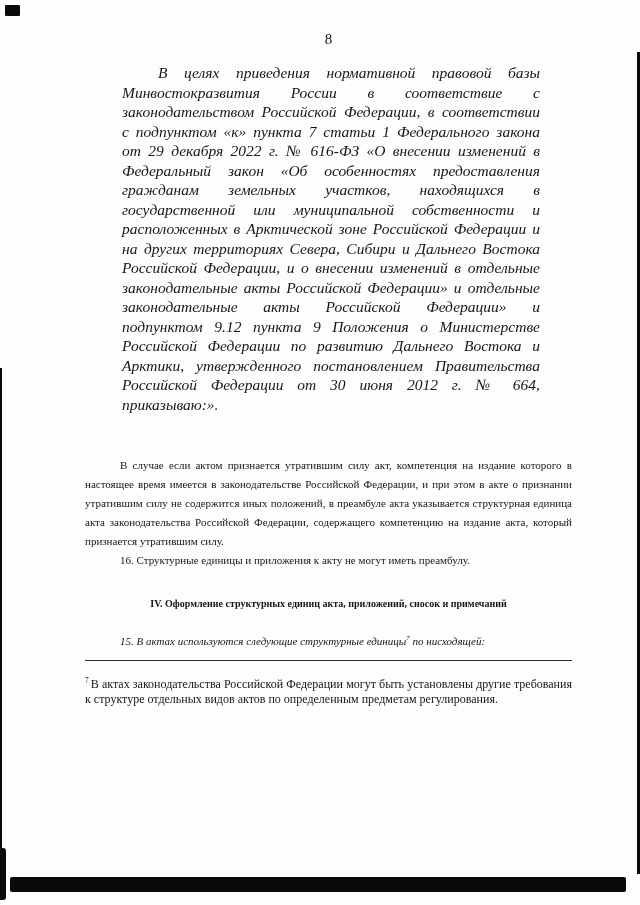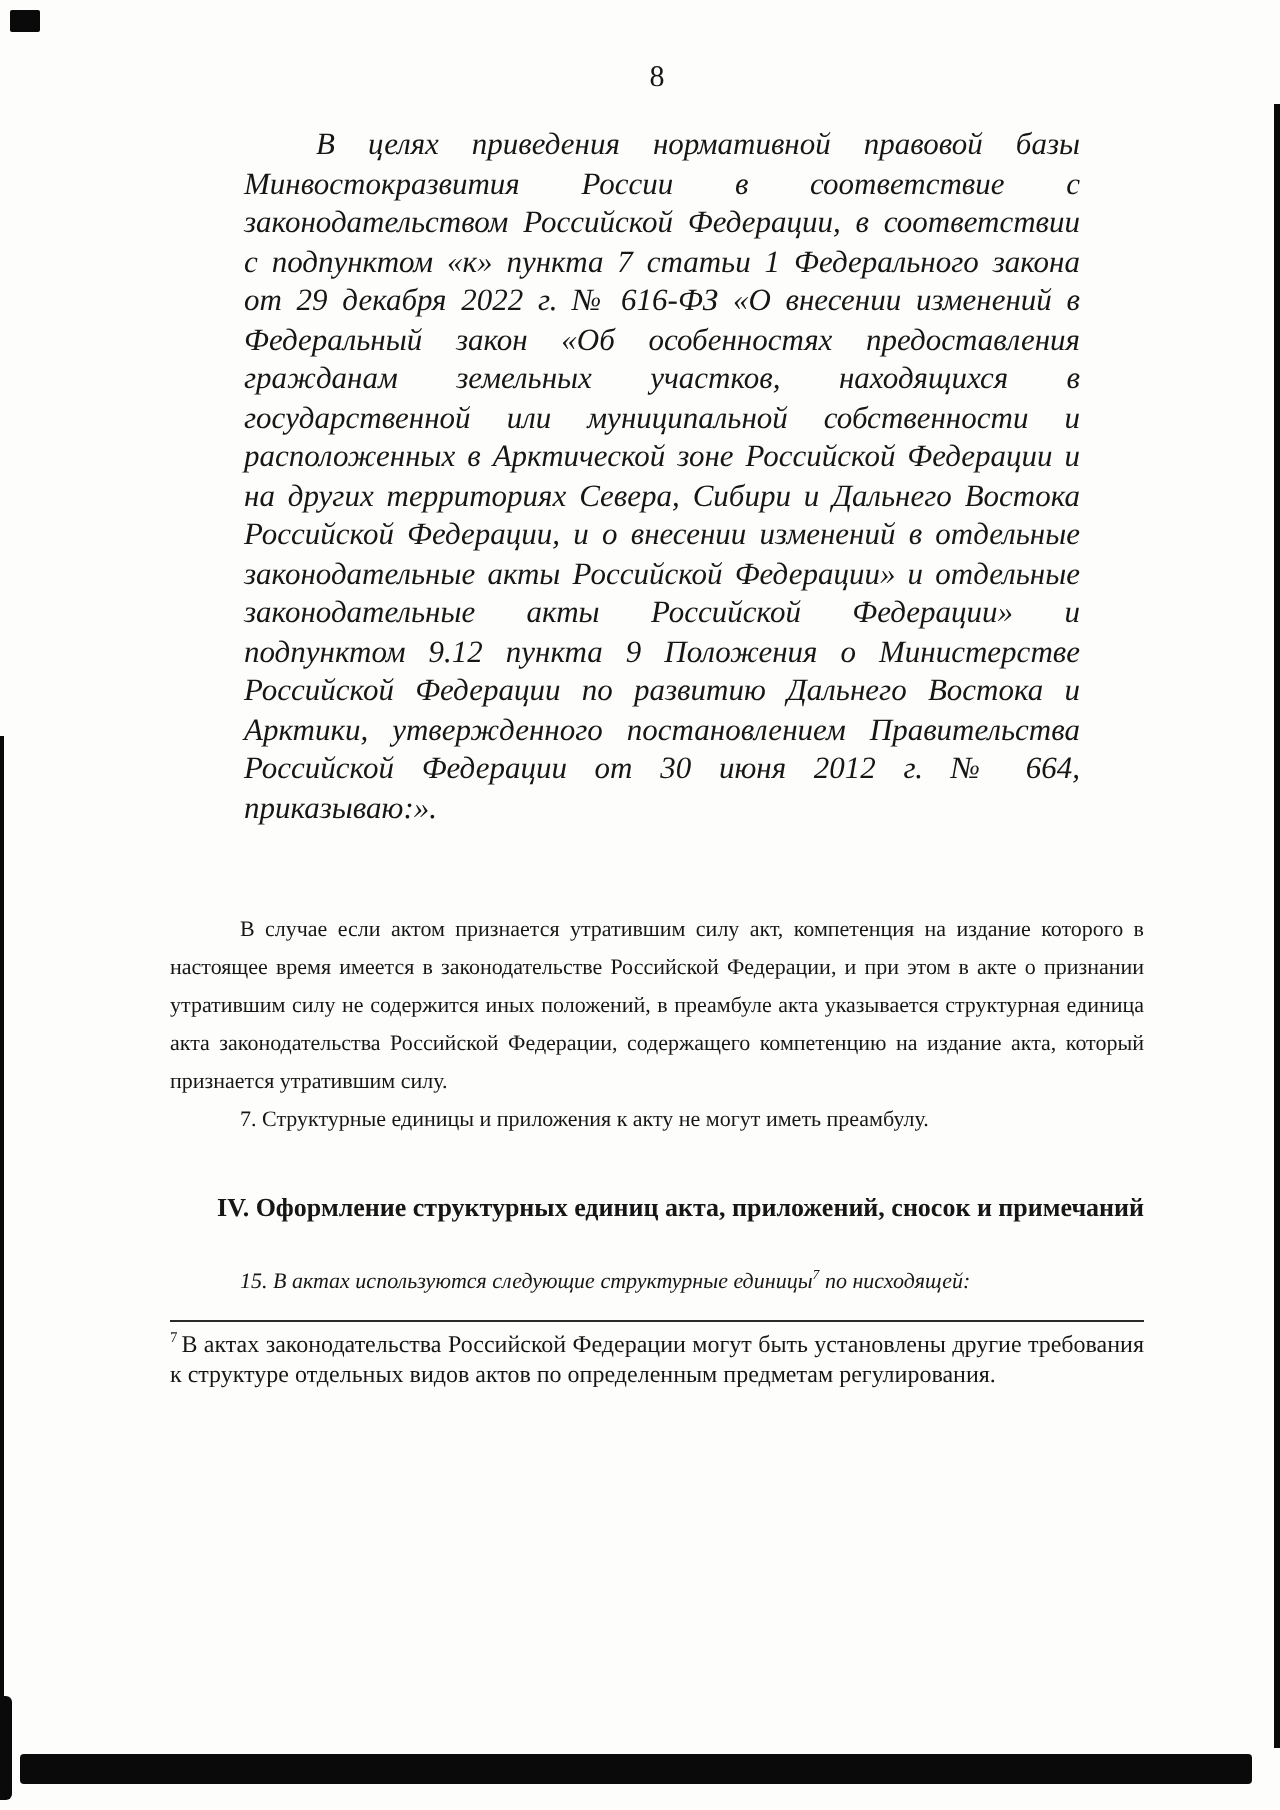--- a/index.html
+++ b/index.html
@@ -57,38 +57,38 @@
   .para {
     font-size: 11px;
     line-height: 19px;
     text-align: justify;
     text-indent: 35px;
   }
   .para-first { margin-top: 42px; }
 
   .section-heading {
     margin-top: 24px;
-    font-size: 13px;
+    font-size: 10px;
     line-height: 20px;
     font-weight: bold;
-    text-align: right;
+    text-align: center;
   }
 
   .para-15 { margin-top: 18px; font-style: italic; }
 
   sup {
     font-size: 0.62em;
     vertical-align: super;
     line-height: 0;
   }
 
   .footnote {
     margin-top: 9px;
     border-top: 1px solid #2a2a2a;
-    padding-top: 4px;
+    padding-top: 16px;
     font-size: 12px;
     line-height: 14.5px;
     text-align: justify;
   }
   .footnote sup { margin-right: 2px; }
 </style>
 </head>
 <body>
 
 <div class="page">
@@ -101,21 +101,21 @@
 
   <div class="content">
 
     <div class="page-number">8</div>
 
 
     <p class="example-body">В целях приведения нормативной правовой базы Минвостокразвития России в соответствие с законодательством Российской Федерации, в соответствии с подпунктом «к» пункта 7 статьи 1 Федерального закона от 29 декабря 2022 г. № 616-ФЗ «О внесении изменений в Федеральный закон «Об особенностях предоставления гражданам земельных участков, находящихся в государственной или муниципальной собственности и расположенных в Арктической зоне Российской Федерации и на других территориях Севера, Сибири и Дальнего Востока Российской Федерации, и о внесении изменений в отдельные законодательные акты Российской Федерации» и отдельные законодательные акты Российской Федерации» и подпунктом 9.12 пункта 9 Положения о Министерстве Российской Федерации по развитию Дальнего Востока и Арктики, утвержденного постановлением Правительства Российской Федерации от 30 июня 2012 г. № 664, приказываю:».</p>
 
     <p class="para para-first">В случае если актом признается утратившим силу акт,  компетенция на издание которого в настоящее время имеется в законодательстве Российской Федерации, и при этом в акте о признании утратившим силу не содержится иных положений, в преамбуле акта указывается структурная единица акта законодательства Российской Федерации, содержащего компетенцию на издание акта, который признается утратившим силу.</p>
 
-    <p class="para">7. Структурные единицы и приложения к акту не могут иметь преамбулу.</p>
+    <p class="para">16. Структурные единицы и приложения к акту не могут иметь преамбулу.</p>
 
     <h2 class="section-heading">IV. Оформление структурных единиц акта, приложений, сносок и примечаний</h2>
 
     <p class="para para-15"><span>15. В актах используются следующие структурные единицы</span><sup>7</sup><span> по нисходящей:</span></p>
 
     <div class="footnote"><sup>7</sup><span>В актах законодательства Российской Федерации могут быть установлены другие требования к структуре отдельных видов актов по определенным предметам регулирования.</span></div>
 
   </div>
 </div>
 

